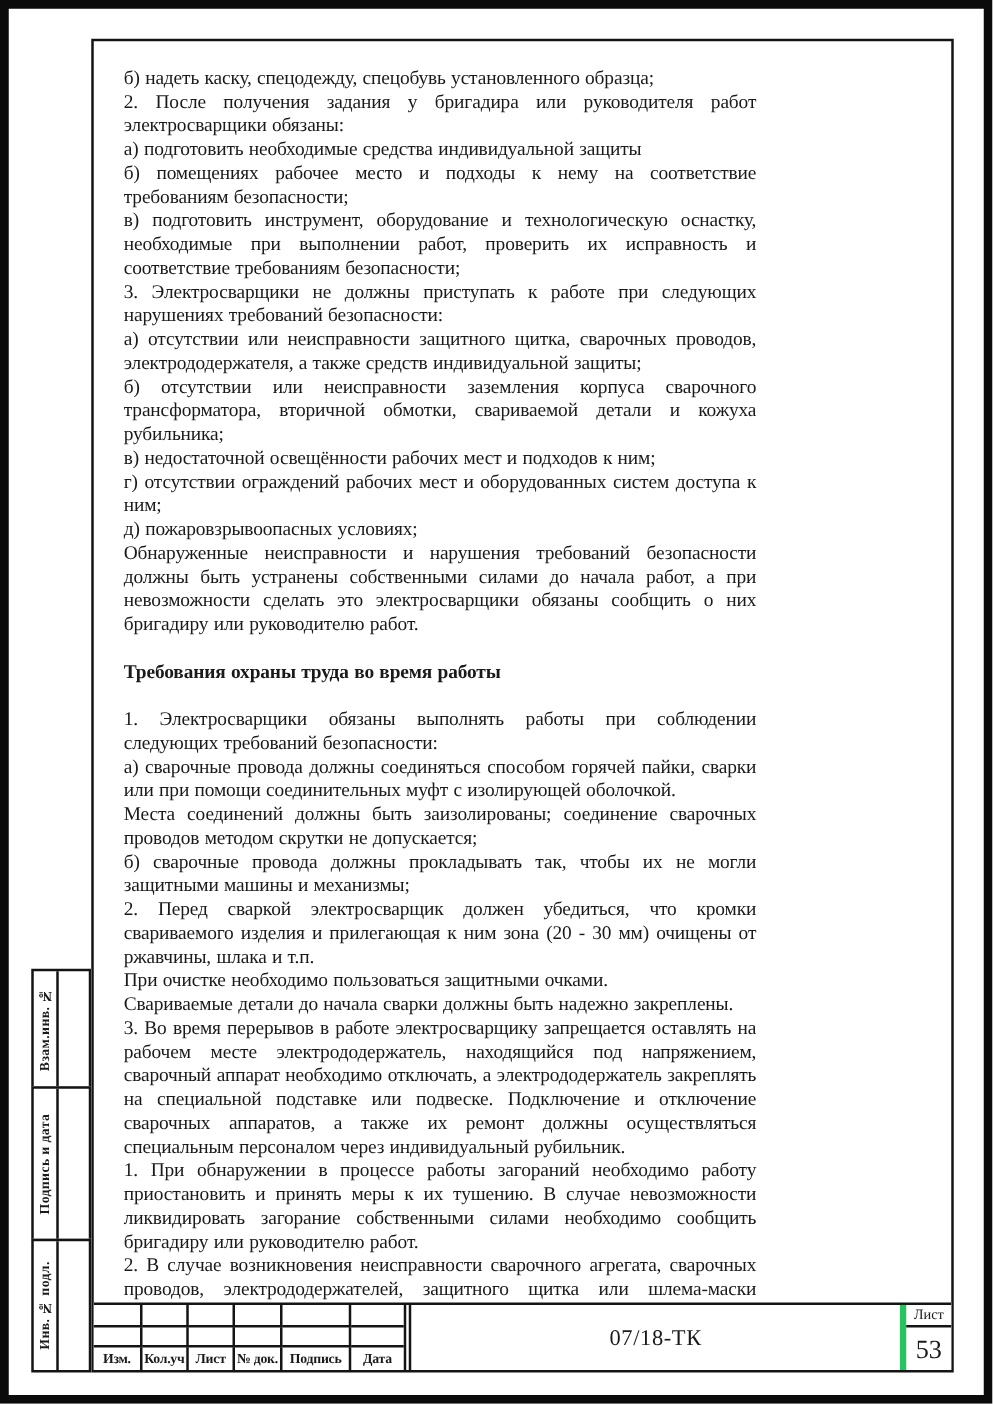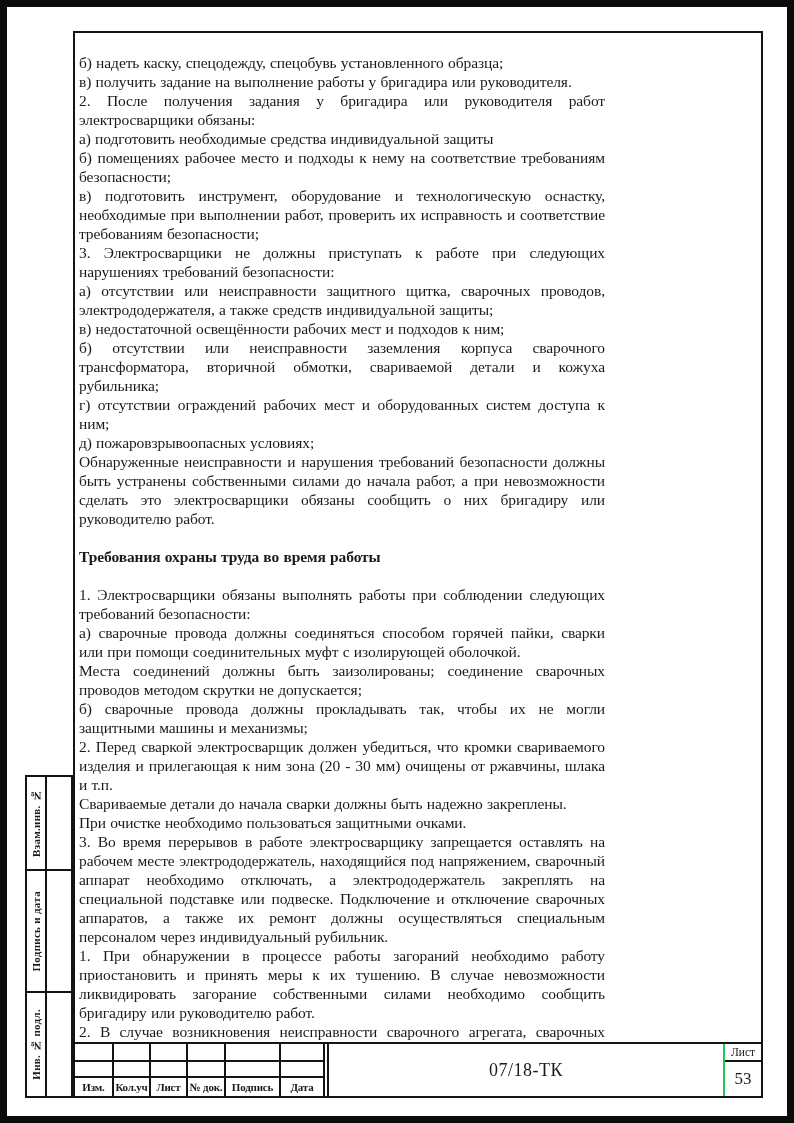--- a/index.html
+++ b/index.html
@@ -17,21 +17,21 @@
     position:absolute;inset:0;border:7px solid #0b0b0b;
     box-sizing:border-box;pointer-events:none;z-index:5;
   }
   .frame{
     position:absolute;left:73px;top:31px;width:690px;height:1067px;
     border:2px solid #141414;box-sizing:border-box;background:#fff;
   }
   
   .content{
     position:absolute;left:75px;top:33px;width:546px;height:1007px;
-    box-sizing:border-box;padding:20px 16px 0 4px;
+    box-sizing:border-box;padding:20px 16px 0 24px;
     overflow:hidden;
   }
   .content p{
     margin:0;font-size:15.5px;line-height:19px;
     text-align:justify;letter-spacing:-0.1px;
     word-spacing:0.5px;
   }
   .content p.heading{
     font-weight:bold;text-align:left;
     margin:19px 0 19px 0;
@@ -75,66 +75,65 @@
     display:flex;align-items:center;justify-content:center;text-align:right;
   }
   .rev-cell.col-last{border-right:none;}
   .rev-cell.row-last{border-bottom:none;}
   .rev-cell.label{
     font-weight:bold;font-size:11px;letter-spacing:-0.2px;
     white-space:nowrap;overflow:hidden;
   }
   .doc-cell{
     flex:1;box-sizing:border-box;margin-left:2px;
-    border-left:2px solid #141414;border-right:2px solid #22c55e;
+    border-left:2px solid #141414;border-right:5px solid #22c55e;
     display:flex;align-items:center;justify-content:center;
   }
   .doc-number{font-size:18px;letter-spacing:0.5px;}
   .sheet-col{
     width:36px;display:flex;flex-direction:column;box-sizing:border-box;
   }
   .sheet-head{
     height:18px;box-sizing:border-box;border-bottom:2px solid #141414;
     display:flex;align-items:center;justify-content:center;
     font-size:11.5px;
   }
   .sheet-num{
     flex:1;display:flex;align-items:center;justify-content:center;
-    font-size:17px;
+    font-size:21px;
   }
 </style>
 </head>
 <body>
 
 <div class="page">
   <div class="outer-border"></div>
   <div class="frame"></div>
 
   <div class="content">
     <p>б) надеть каску, спецодежду, спецобувь установленного образца;</p>
-    <p>в) получить задание на выполнение работы у бригадира или руководителя.</p>
     <p>2. После получения задания у бригадира или руководителя работ электросварщики обязаны:</p>
     <p>а) подготовить необходимые средства индивидуальной защиты</p>
     <p>б) помещениях рабочее место и подходы к нему на соответствие требованиям безопасности;</p>
     <p>в) подготовить инструмент, оборудование и технологическую оснастку, необходимые при выполнении работ, проверить их исправность и соответствие требованиям безопасности;</p>
     <p>3. Электросварщики не должны приступать к работе при следующих нарушениях требований безопасности:</p>
     <p>а) отсутствии или неисправности защитного щитка, сварочных проводов, электрододержателя, а также средств индивидуальной защиты;</p>
+    <p>б) отсутствии или неисправности заземления корпуса сварочного трансформатора, вторичной обмотки, свариваемой детали и кожуха рубильника;</p>
     <p>в) недостаточной освещённости рабочих мест и подходов к ним;</p>
-    <p>б) отсутствии или неисправности заземления корпуса сварочного трансформатора, вторичной обмотки, свариваемой детали и кожуха рубильника;</p>
     <p>г) отсутствии ограждений рабочих мест и оборудованных систем доступа к ним;</p>
     <p>д) пожаровзрывоопасных условиях;</p>
     <p>Обнаруженные неисправности и нарушения требований безопасности должны быть устранены собственными силами до начала работ, а при невозможности сделать это электросварщики обязаны сообщить о них бригадиру или руководителю работ.</p>
     <p class="heading">Требования охраны труда во время работы</p>
     <p>1. Электросварщики обязаны выполнять работы при соблюдении следующих требований безопасности:</p>
     <p>а) сварочные провода должны соединяться способом горячей пайки, сварки или при помощи соединительных муфт с изолирующей оболочкой.</p>
     <p>Места соединений должны быть заизолированы; соединение сварочных проводов методом скрутки не допускается;</p>
     <p>б) сварочные провода должны прокладывать так, чтобы их не могли защитными машины и механизмы;</p>
     <p>2. Перед сваркой электросварщик должен убедиться, что кромки свариваемого изделия и прилегающая к ним зона (20 - 30 мм) очищены от ржавчины, шлака и т.п.</p>
+    <p>При очистке необходимо пользоваться защитными очками.</p>
     <p>Свариваемые детали до начала сварки должны быть надежно закреплены.</p>
-    <p>При очистке необходимо пользоваться защитными очками.</p>
     <p>3. Во время перерывов в работе электросварщику запрещается оставлять на рабочем месте электрододержатель, находящийся под напряжением, сварочный аппарат необходимо отключать, а электрододержатель закреплять на специальной подставке или подвеске. Подключение и отключение сварочных аппаратов, а также их ремонт должны осуществляться специальным персоналом через индивидуальный рубильник.</p>
     <p>1. При обнаружении в процессе работы загораний необходимо работу приостановить и принять меры к их тушению. В случае невозможности ликвидировать загорание собственными силами необходимо сообщить бригадиру или руководителю работ.</p>
     <p>2. В случае возникновения неисправности сварочного агрегата, сварочных проводов, электрододержателей, защитного щитка или шлема-маски необходимо прекратить работу и сообщить об этом бригадиру или руководителю работ. Возобновить работу можно только после устранения всех неисправностей соответствующим персоналом.</p>
   </div>
 
   <div class="sidebar">
     <div class="side-box" style="height:96px;">
       <div class="label-col">
         <span class="v-label">Взам.инв. №</span>
       </div>

